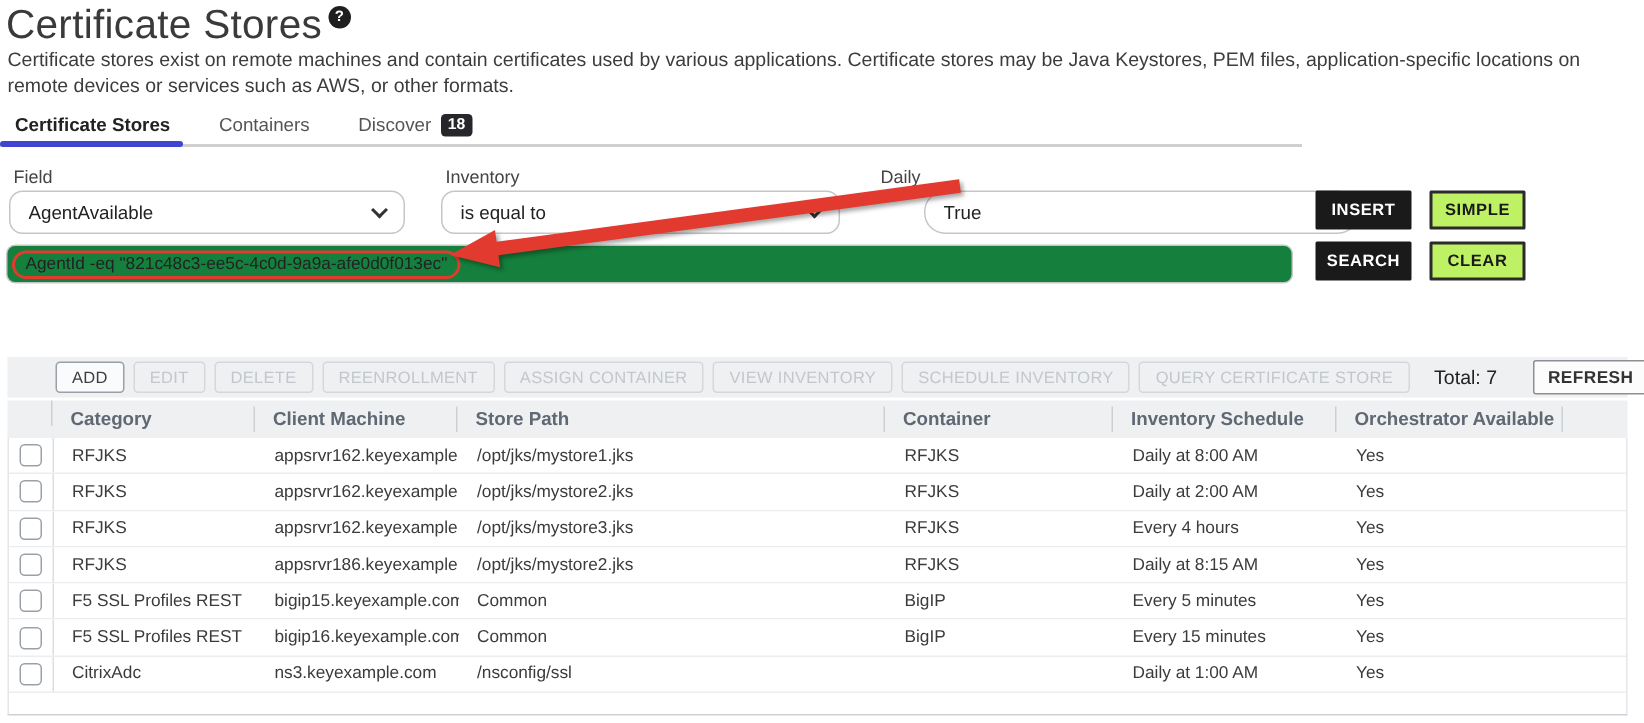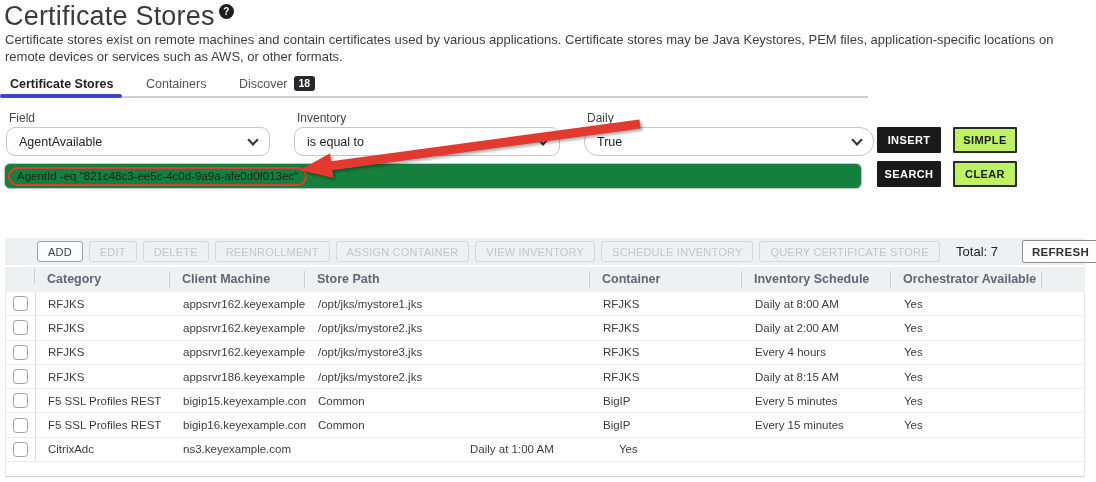--- a/index.html
+++ b/index.html
@@ -36,21 +36,21 @@
   .filter-label { position:absolute; font-size:12px; color:#444; }
   .lbl-field { left:9px; top:111px; }
   .lbl-comparison { left:297px; top:111px; }
   .lbl-value { left:587px; top:111px; }
   .select {
     position:absolute; top:127px; height:29px; border:1px solid #c6c6c6; border-radius:9px;
     background:#fff; display:flex; align-items:center; padding:0 12px; font-size:12.5px; color:#222;
   }
   .sel-field { left:6px; width:264px; }
   .sel-comparison { left:294px; width:266px; }
-  .sel-value { left:584px; width:290px;border-radius:14px; }
+  .sel-value { left:616px; width:290px;border-radius:14px; }
   .sel-text { flex:1; white-space:nowrap; overflow:hidden; }
   .chevron { width:8px; height:8px; border-right:2px solid #333; border-bottom:2px solid #333;
     transform:rotate(45deg); margin-top:-4px; flex:none; }
   .btn-dark, .btn-light {
     position:absolute; width:64px; height:26px; display:flex; align-items:center; justify-content:center;
     font-size:11px; font-weight:bold; letter-spacing:0.4px; cursor:pointer; border-radius:1px;
   }
   .btn-dark { background:#1a1a1a; color:#fff; border:1px solid #1a1a1a; }
   .btn-light { background:#bef264; color:#1a1a1a; border:2px solid #2b2b2b;margin-left:6px; }
   .btn-insert { left:877px; top:127px; }
@@ -250,20 +250,21 @@
           <div class="cell col-is">Every 15 minutes</div>
           <div class="cell col-oa">Yes</div>
           <div class="cell col-fill"></div>
         </div>
         <div class="trow">
           <div class="cell col-cb">
             <span class="checkbox"></span>
           </div>
           <div class="cell col-cat">CitrixAdc</div>
           <div class="cell col-cm">ns3.keyexample.com</div>
+          <div class="cell col-sp">/nsconfig/ssl</div>
           <div class="cell col-ct"></div>
           <div class="cell col-is">Daily at 1:00 AM</div>
           <div class="cell col-oa">Yes</div>
           <div class="cell col-fill"></div>
         </div>
       </div>
     <div class="grid-footer"></div>
   </div>
 
   <svg class="arrow-svg" viewBox="0 0 1096 482">

